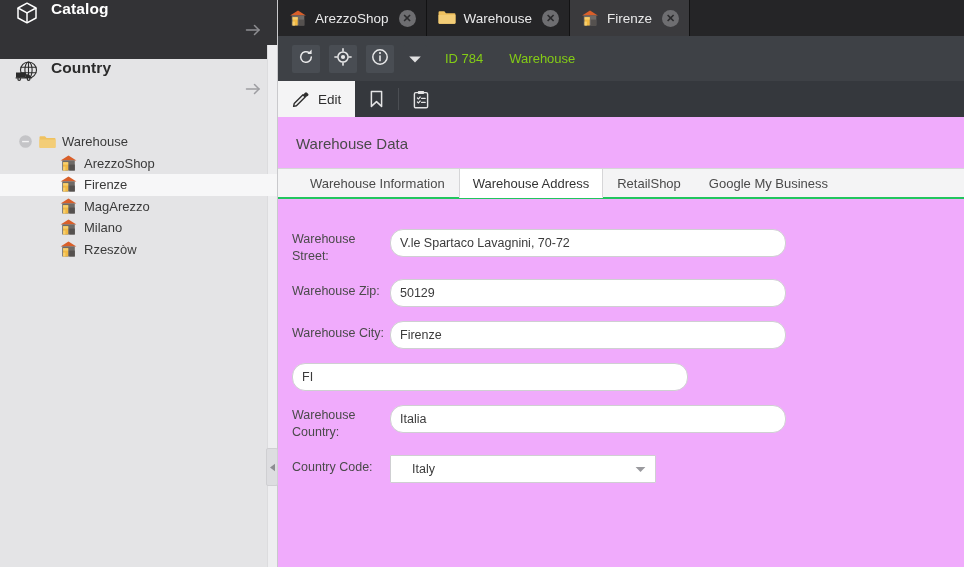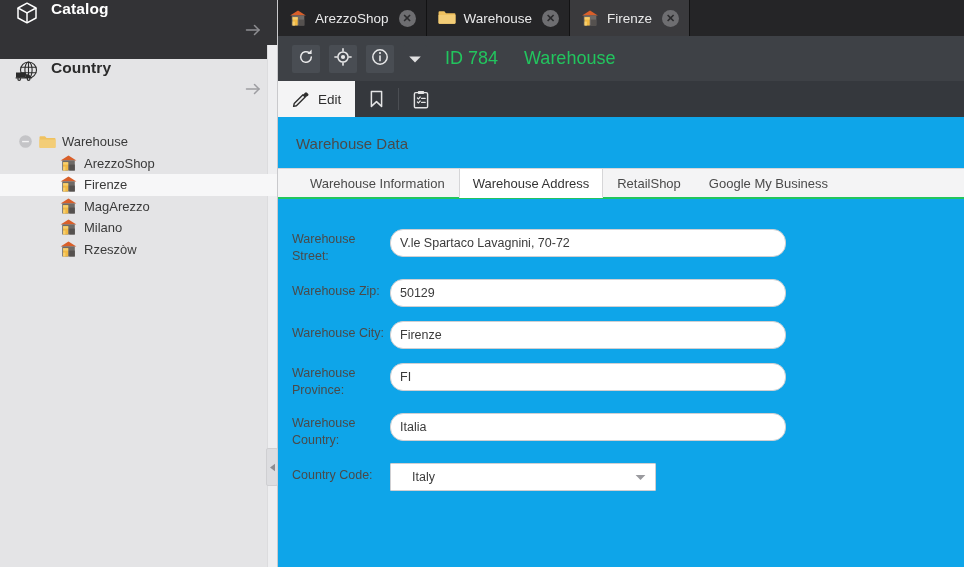--- a/index.html
+++ b/index.html
@@ -105,41 +105,41 @@
     display: flex; align-items: center;
     padding-left: 14px;
     flex: 0 0 45px;
   }
   .tbtn {
     width: 28px; height: 28px; margin-right: 9px;
     background: #494d53; border-radius: 2px;
     display: flex; align-items: center; justify-content: center;
   }
   .tbtn.flat { background: #3e4146; width: 24px; margin-right: 0; }
-  .tb-text { color: #22c55e; font-size: 18px; margin-left: 18px; white-space: nowrap; text-align: center; }
+  .tb-text { color: #84cc16; font-size: 13px; margin-left: 18px; white-space: nowrap; text-align: center; }
   .tb-text.second { margin-left: 26px; }
 
   
   #editbar {
     height: 36px; background: #35383d;
     display: flex; align-items: stretch;
     flex: 0 0 36px;
   }
   .ebtn {
     display: flex; align-items: center; justify-content: center;
     padding: 0 14px;
     color: #e4e4e5; font-size: 13.5px;
   }
   .ebtn.active { background: #f4f4f5; color: #2e2e2e; }
   .ebtn .glyph { display: flex; align-items: center; }
   .ebtn .elabel { margin-left: 9px; }
   .ebar-sep { width: 1px; background: #4b4e53; margin: 7px 0; }
 
   
-  #content { flex: 1 1 auto; background: #0ea5e9; overflow: hidden; position: relative; }
+  #content { flex: 1 1 auto; background: #f0abfc; overflow: hidden; position: relative; }
   #content-title {
     font-size: 15px; color: #4a4a4a;
     padding: 18px 0 16px 18px;
     border-bottom: 1px solid #d6d6d8;
   }
   #subtabs {
     display: flex; align-items: flex-end;
     height: 30px; padding-left: 18px;
     border-bottom: 2px solid #22c55e;
     background: #f4f4f5;
@@ -515,21 +515,20 @@
           <div class="flabel">Warehouse Zip:</div>
           <div class="finput">50129</div>
         </div>
 
         <div class="frow">
           <div class="flabel">Warehouse City:</div>
           <div class="finput">Firenze</div>
         </div>
 
         <div class="frow province">
-          <div class="flabel two">Warehouse Province:</div>
           <div class="finput">FI</div>
         </div>
 
         <div class="frow country">
           <div class="flabel two">Warehouse Country:</div>
           <div class="finput">Italia</div>
         </div>
 
         <div class="frow">
           <div class="flabel">Country Code:</div>

